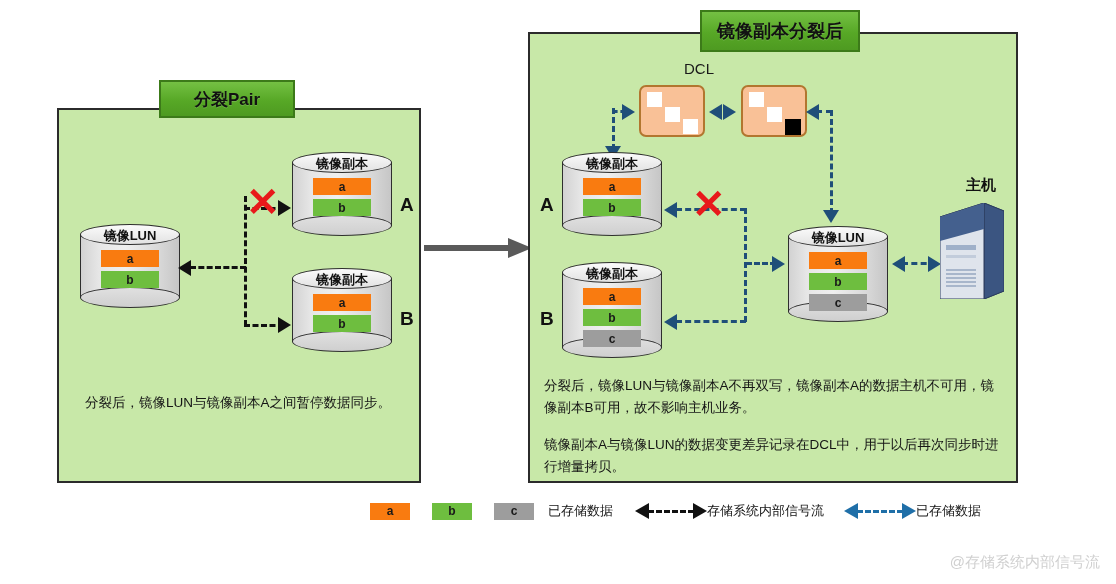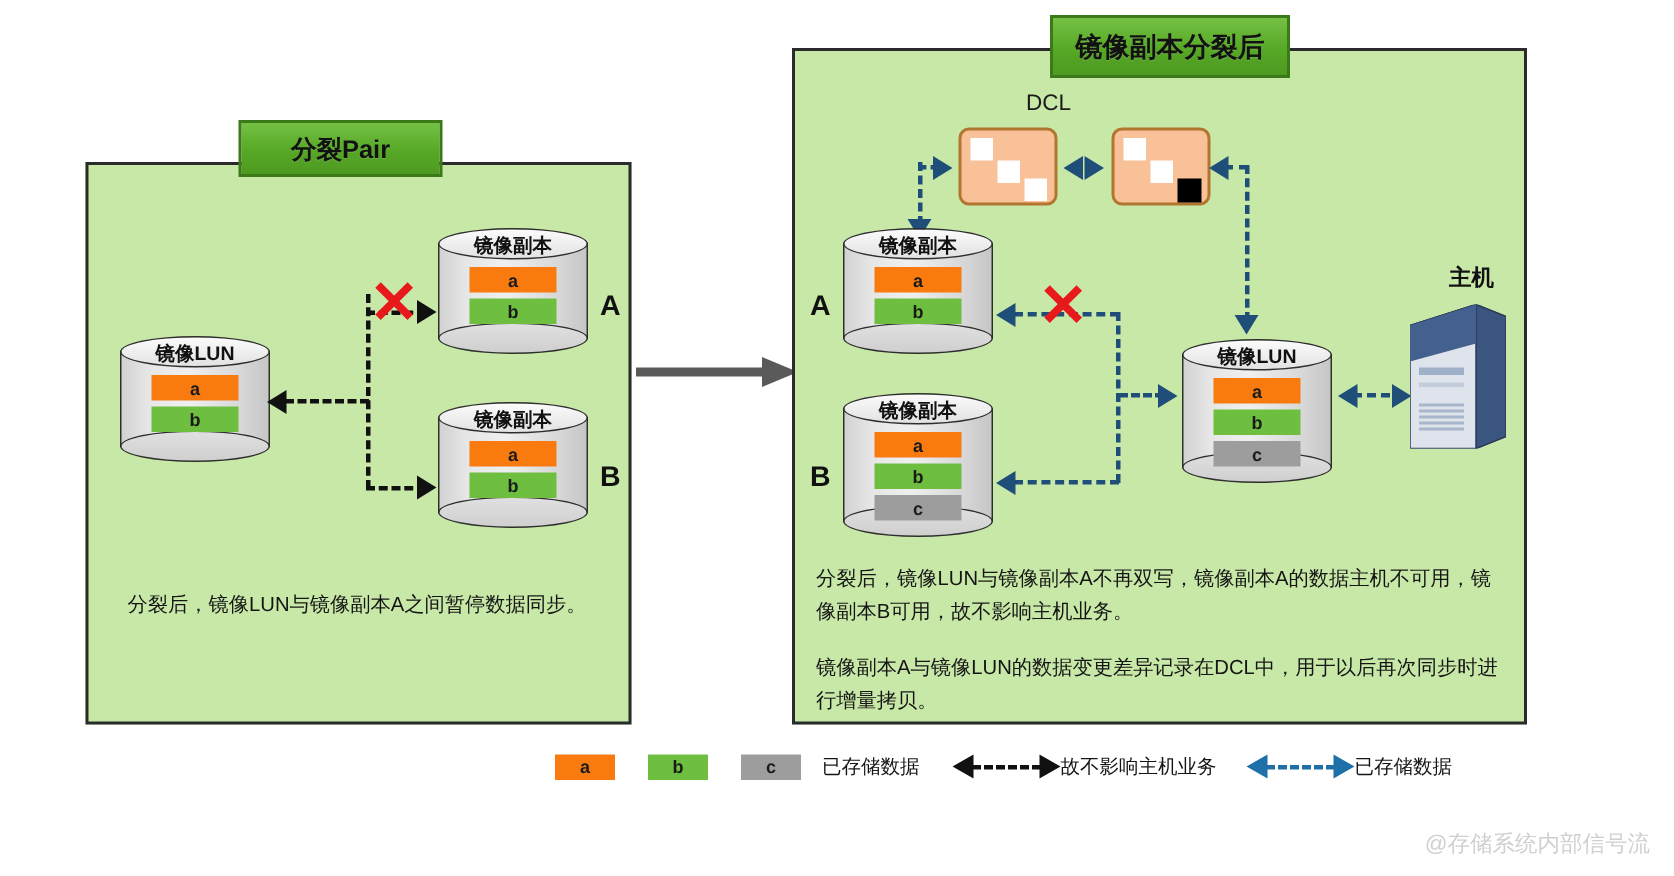--- a/index.html
+++ b/index.html
@@ -264,21 +264,21 @@
   <div class="lg-gap"></div>
   <div class="lg-blk" style="background:#9d9d9d;">c</div>
   <div style="width:14px;"></div>
   <span>已存储数据</span>
   <div style="width:22px;"></div>
   <div class="lg-arrow">
     <span class="la left"></span>
     <span class="seg"></span>
     <span class="la right"></span>
   </div>
-  <span>故不影响主机业务</span>
+  <span>存储系统内部信号流</span>
   <div style="width:20px;"></div>
   <div class="lg-arrow blue">
     <span class="la left"></span>
     <span class="seg"></span>
     <span class="la right"></span>
   </div>
   <span>已存储数据</span>
 </div>
 
 <div id="watermark">@存储系统内部信号流</div>

